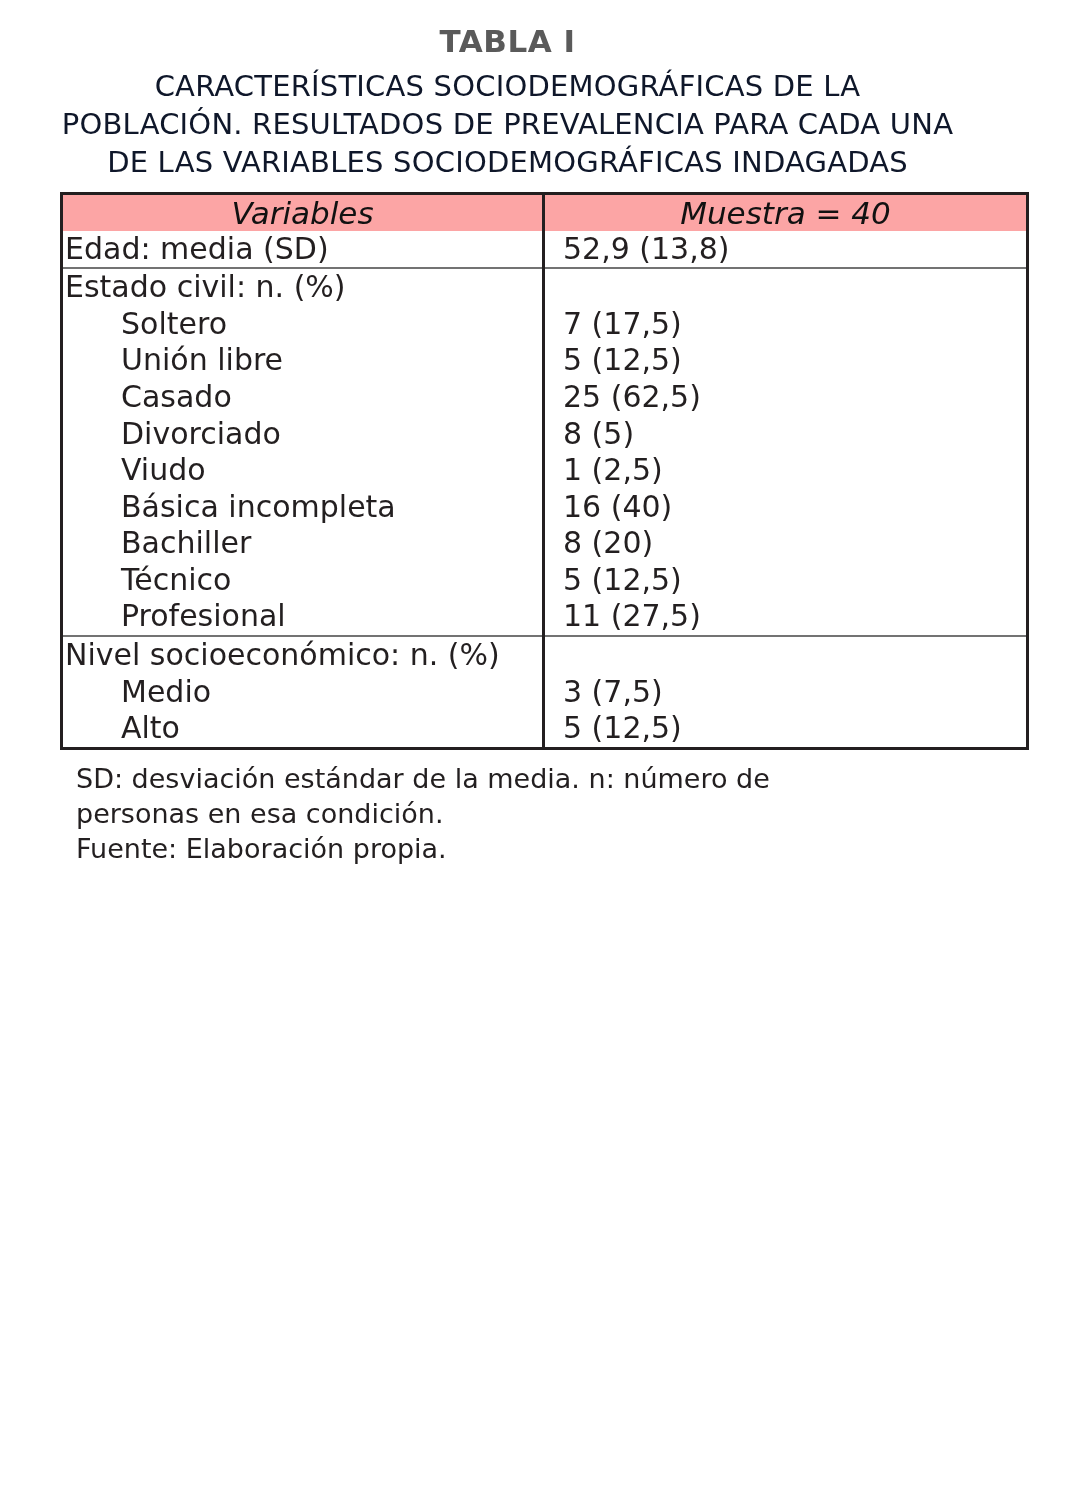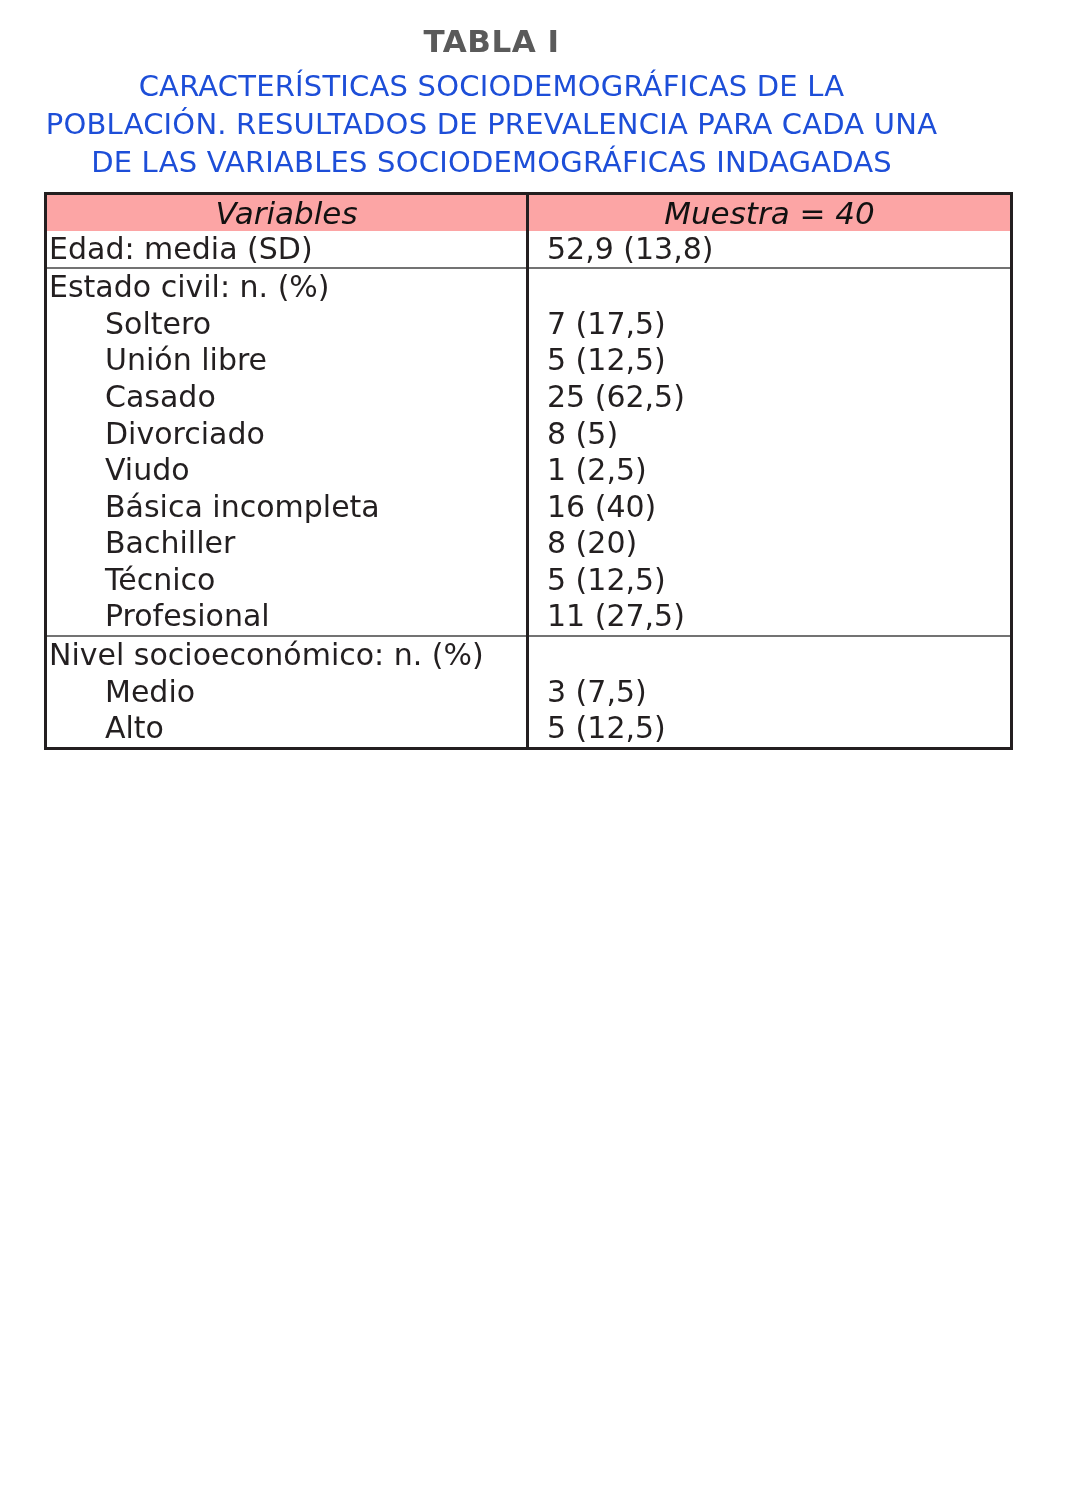--- a/index.html
+++ b/index.html
@@ -13,36 +13,37 @@
     font-family: "DejaVu Sans", sans-serif;
     color: #231f20;
     -webkit-font-smoothing: antialiased;
   }
   .page {
     width: 983px;
     height: 1497px;
     box-sizing: border-box;
     padding: 22px 44px 0 44px;
     position: relative;
+    margin-left: 16px;
   }
   .title-block {
     text-align: center;
     margin-bottom: 10px;
   }
   .table-number {
     font-size: 31px;
     font-weight: bold;
     color: #5a5a5a;
     letter-spacing: 0.5px;
     line-height: 1.25;
     margin-bottom: 6px;
   }
   .table-caption {
     font-size: 29px;
-    color: #1d4ed8;
+    color: #0f172a;
     line-height: 1.32;
     letter-spacing: 0.2px;
   }
   table.data {
     border-collapse: collapse;
     width: 966px;
     margin: 0 auto;
     table-layout: fixed;
     border: 3px solid #231f20;
   }
@@ -169,14 +170,19 @@
           <td class="lbl indent">Medio</td>
           <td class="val">3 (7,5)</td>
         </tr>
         <tr class="">
           <td class="lbl indent">Alto</td>
           <td class="val">5 (12,5)</td>
         </tr>
       </tbody>
   </table>
 
+  <div class="footnotes">
+    <div>SD: desviación estándar de la media. n: número de
+personas en esa condición.</div>
+    <div>Fuente: Elaboración propia.</div>
+  </div>
 
 </div>
 
 </body></html>

